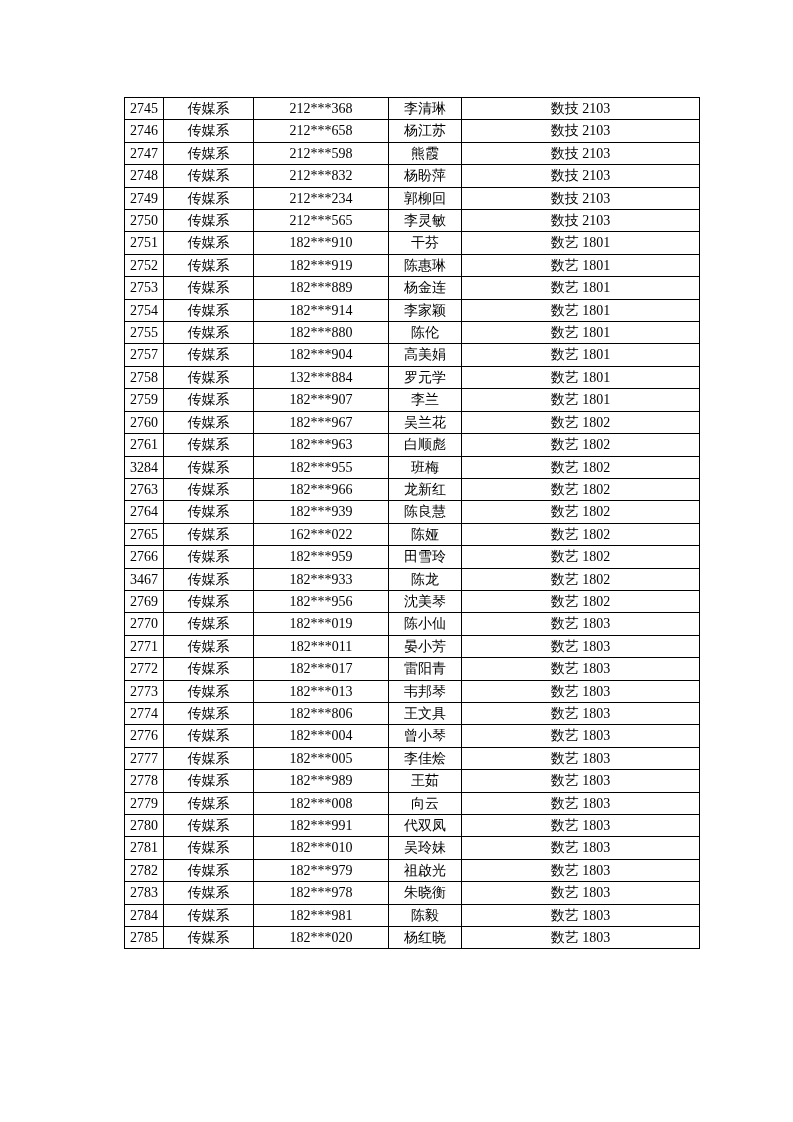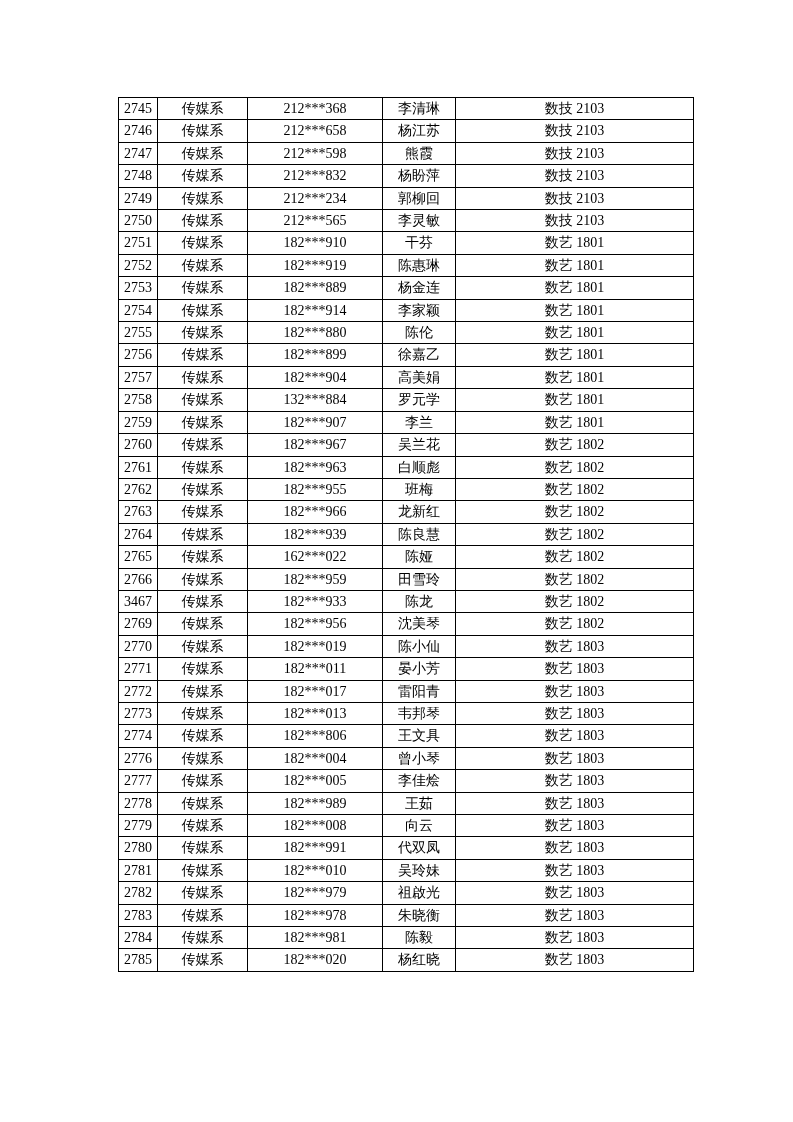--- a/index.html
+++ b/index.html
@@ -11,21 +11,21 @@
     position: relative;
     width: 793px;
     height: 1122px;
     background: #ffffff;
     font-family: "Liberation Serif", "DejaVu Serif", serif;
     color: #000000;
     overflow: hidden;
   }
   table.doc-table {
     position: absolute;
-    left: 118px;
+    left: 124px;
     top: 97px;
     width: 575px;
     border-collapse: collapse;
     table-layout: fixed;
   }
   table.doc-table td {
     border: 1px solid #000000;
     height: 21.4px;
     padding: 0 2px;
     text-align: center;
@@ -126,27 +126,20 @@
         <td>数艺 1801</td>
       </tr>
         <tr class="">
         <td>2755</td>
         <td>传媒系</td>
         <td>182***880</td>
         <td>陈伦</td>
         <td>数艺 1801</td>
       </tr>
         <tr class="">
-        <td>2756</td>
-        <td>传媒系</td>
-        <td>182***899</td>
-        <td>徐嘉乙</td>
-        <td>数艺 1801</td>
-      </tr>
-        <tr class="">
         <td>2757</td>
         <td>传媒系</td>
         <td>182***904</td>
         <td>高美娟</td>
         <td>数艺 1801</td>
       </tr>
         <tr class="">
         <td>2758</td>
         <td>传媒系</td>
         <td>132***884</td>
@@ -168,21 +161,21 @@
         <td>数艺 1802</td>
       </tr>
         <tr class="">
         <td>2761</td>
         <td>传媒系</td>
         <td>182***963</td>
         <td>白顺彪</td>
         <td>数艺 1802</td>
       </tr>
         <tr class="">
-        <td>2762</td>
+        <td>3284</td>
         <td>传媒系</td>
         <td>182***955</td>
         <td>班梅</td>
         <td>数艺 1802</td>
       </tr>
         <tr class="">
         <td>2763</td>
         <td>传媒系</td>
         <td>182***966</td>
         <td>龙新红</td>

